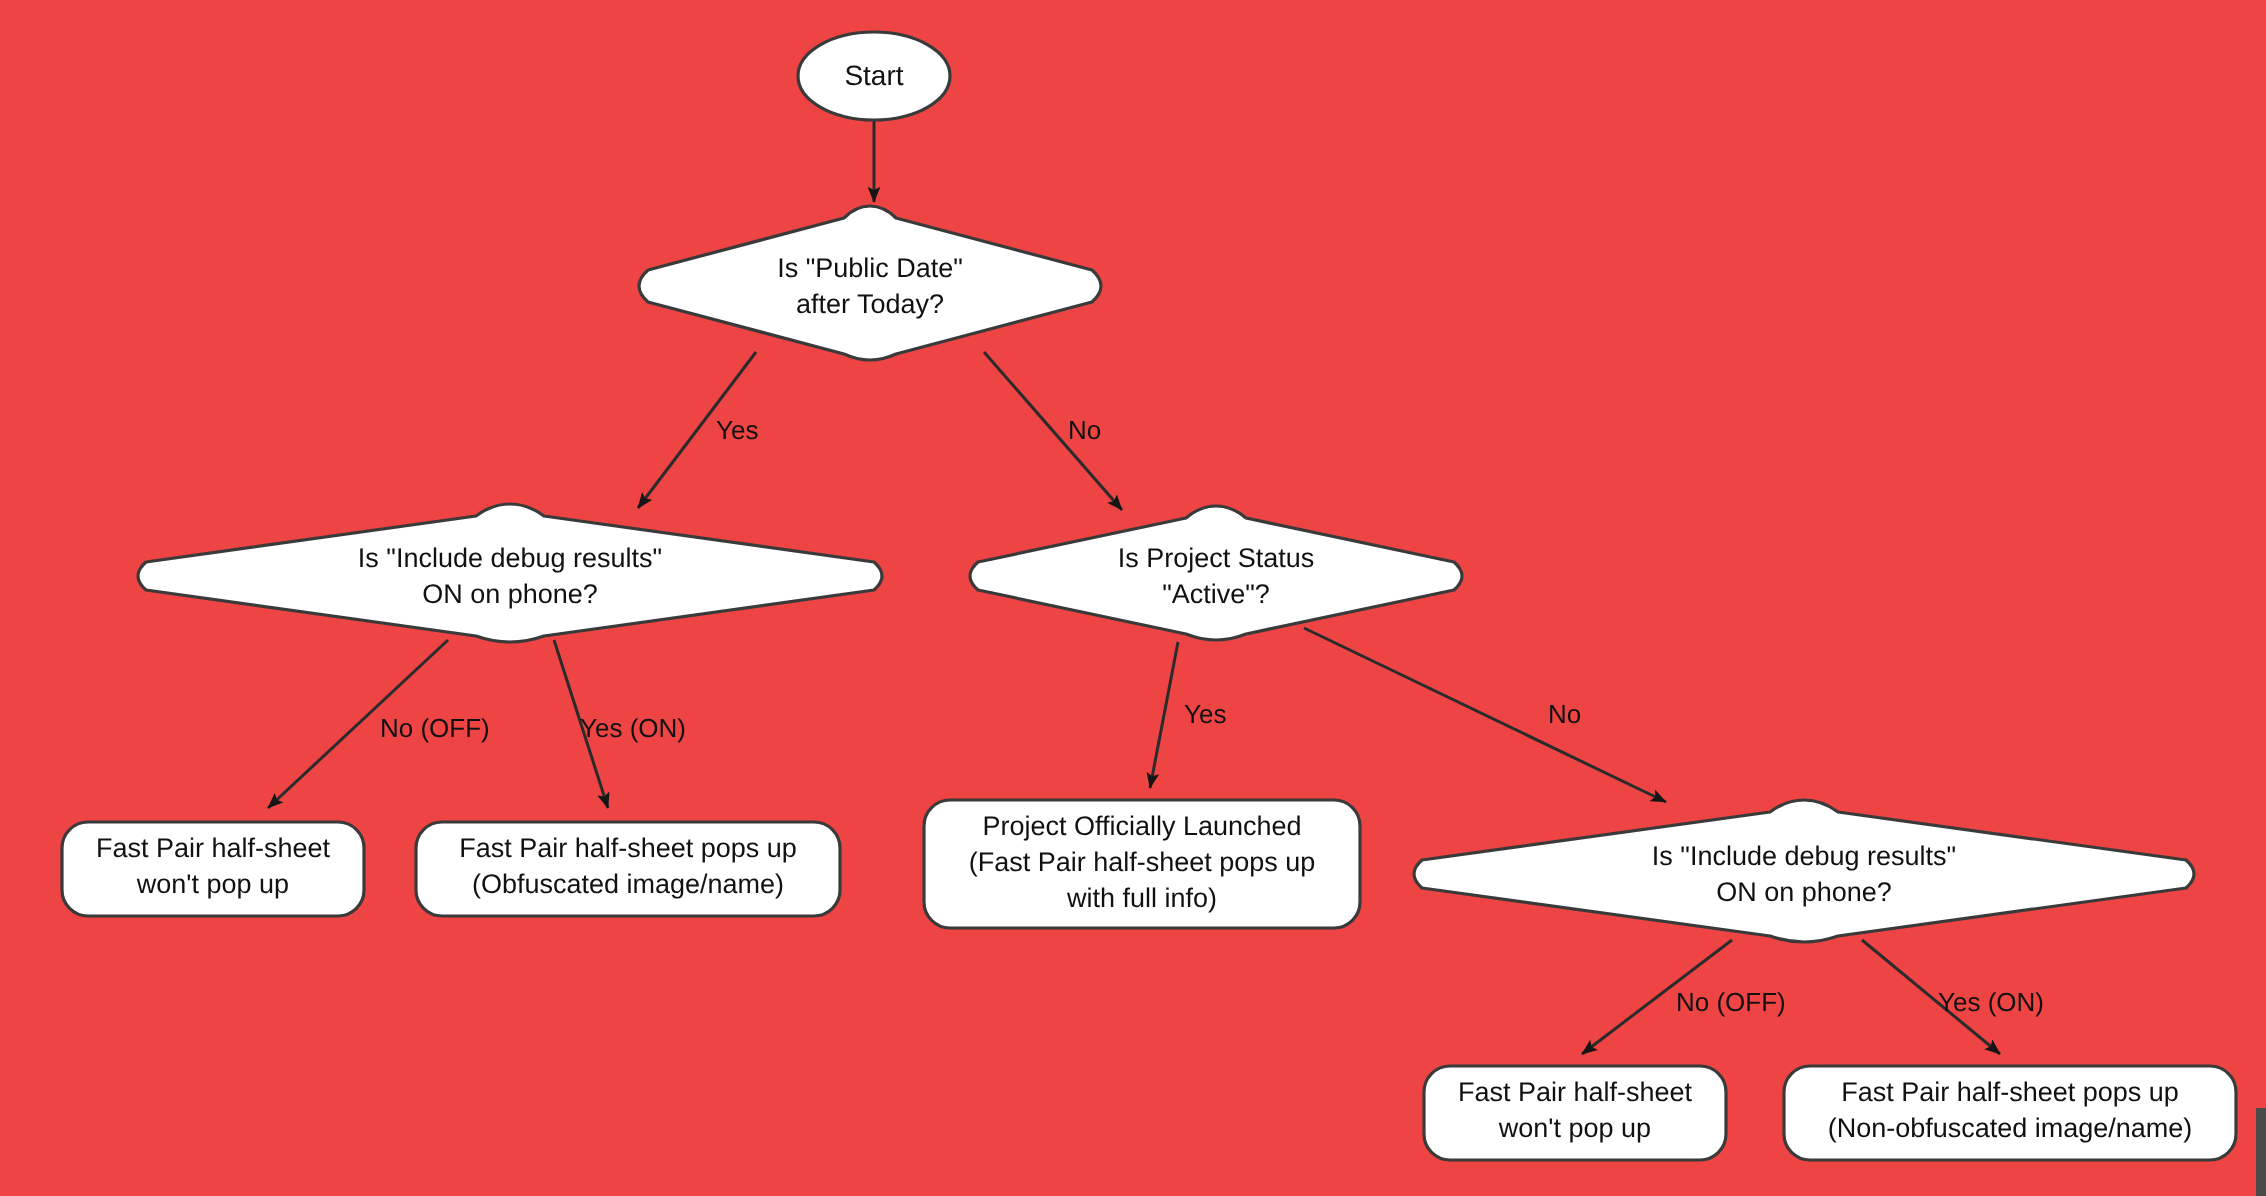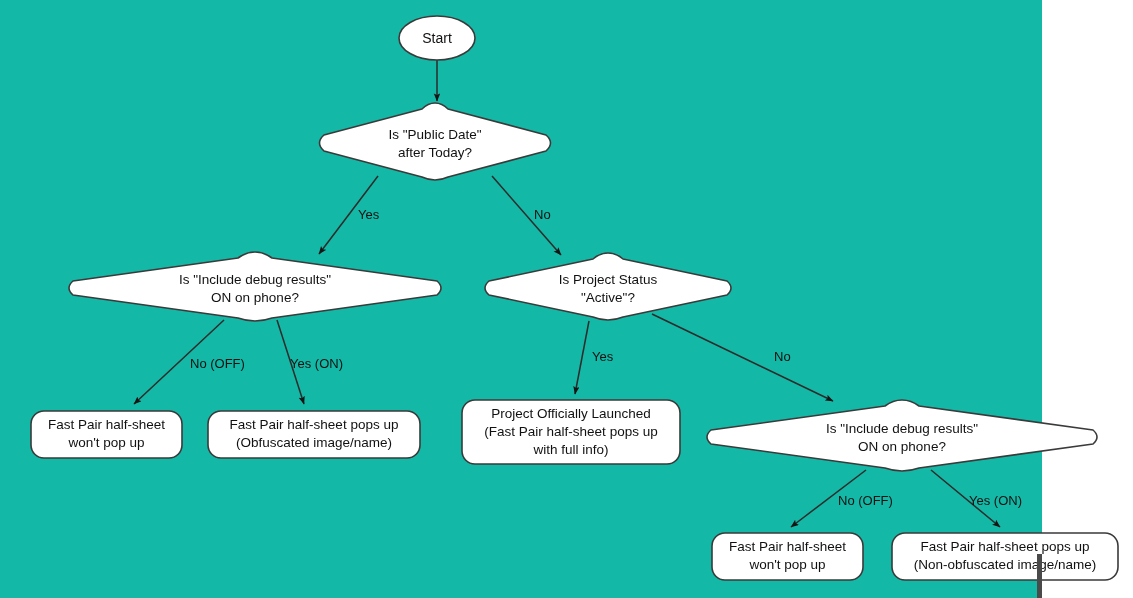--- a/index.html
+++ b/index.html
@@ -9,23 +9,23 @@
     background: #ffffff;
   }
   body {
     width: 1133px;
     height: 598px;
     font-family: "Liberation Sans", sans-serif;
     overflow: hidden;
   }
   #canvas {
     position: relative;
-    width: 1042px;
+    width: 1133px;
     height: 598px;
-    background: #14b8a6;
+    background: #ef4444;
   }
   svg.flow {
     position: absolute;
     top: 0;
     left: 0;
     width: 1133px;
     height: 598px;
   }
   .node-shape {
     fill: #ffffff;

